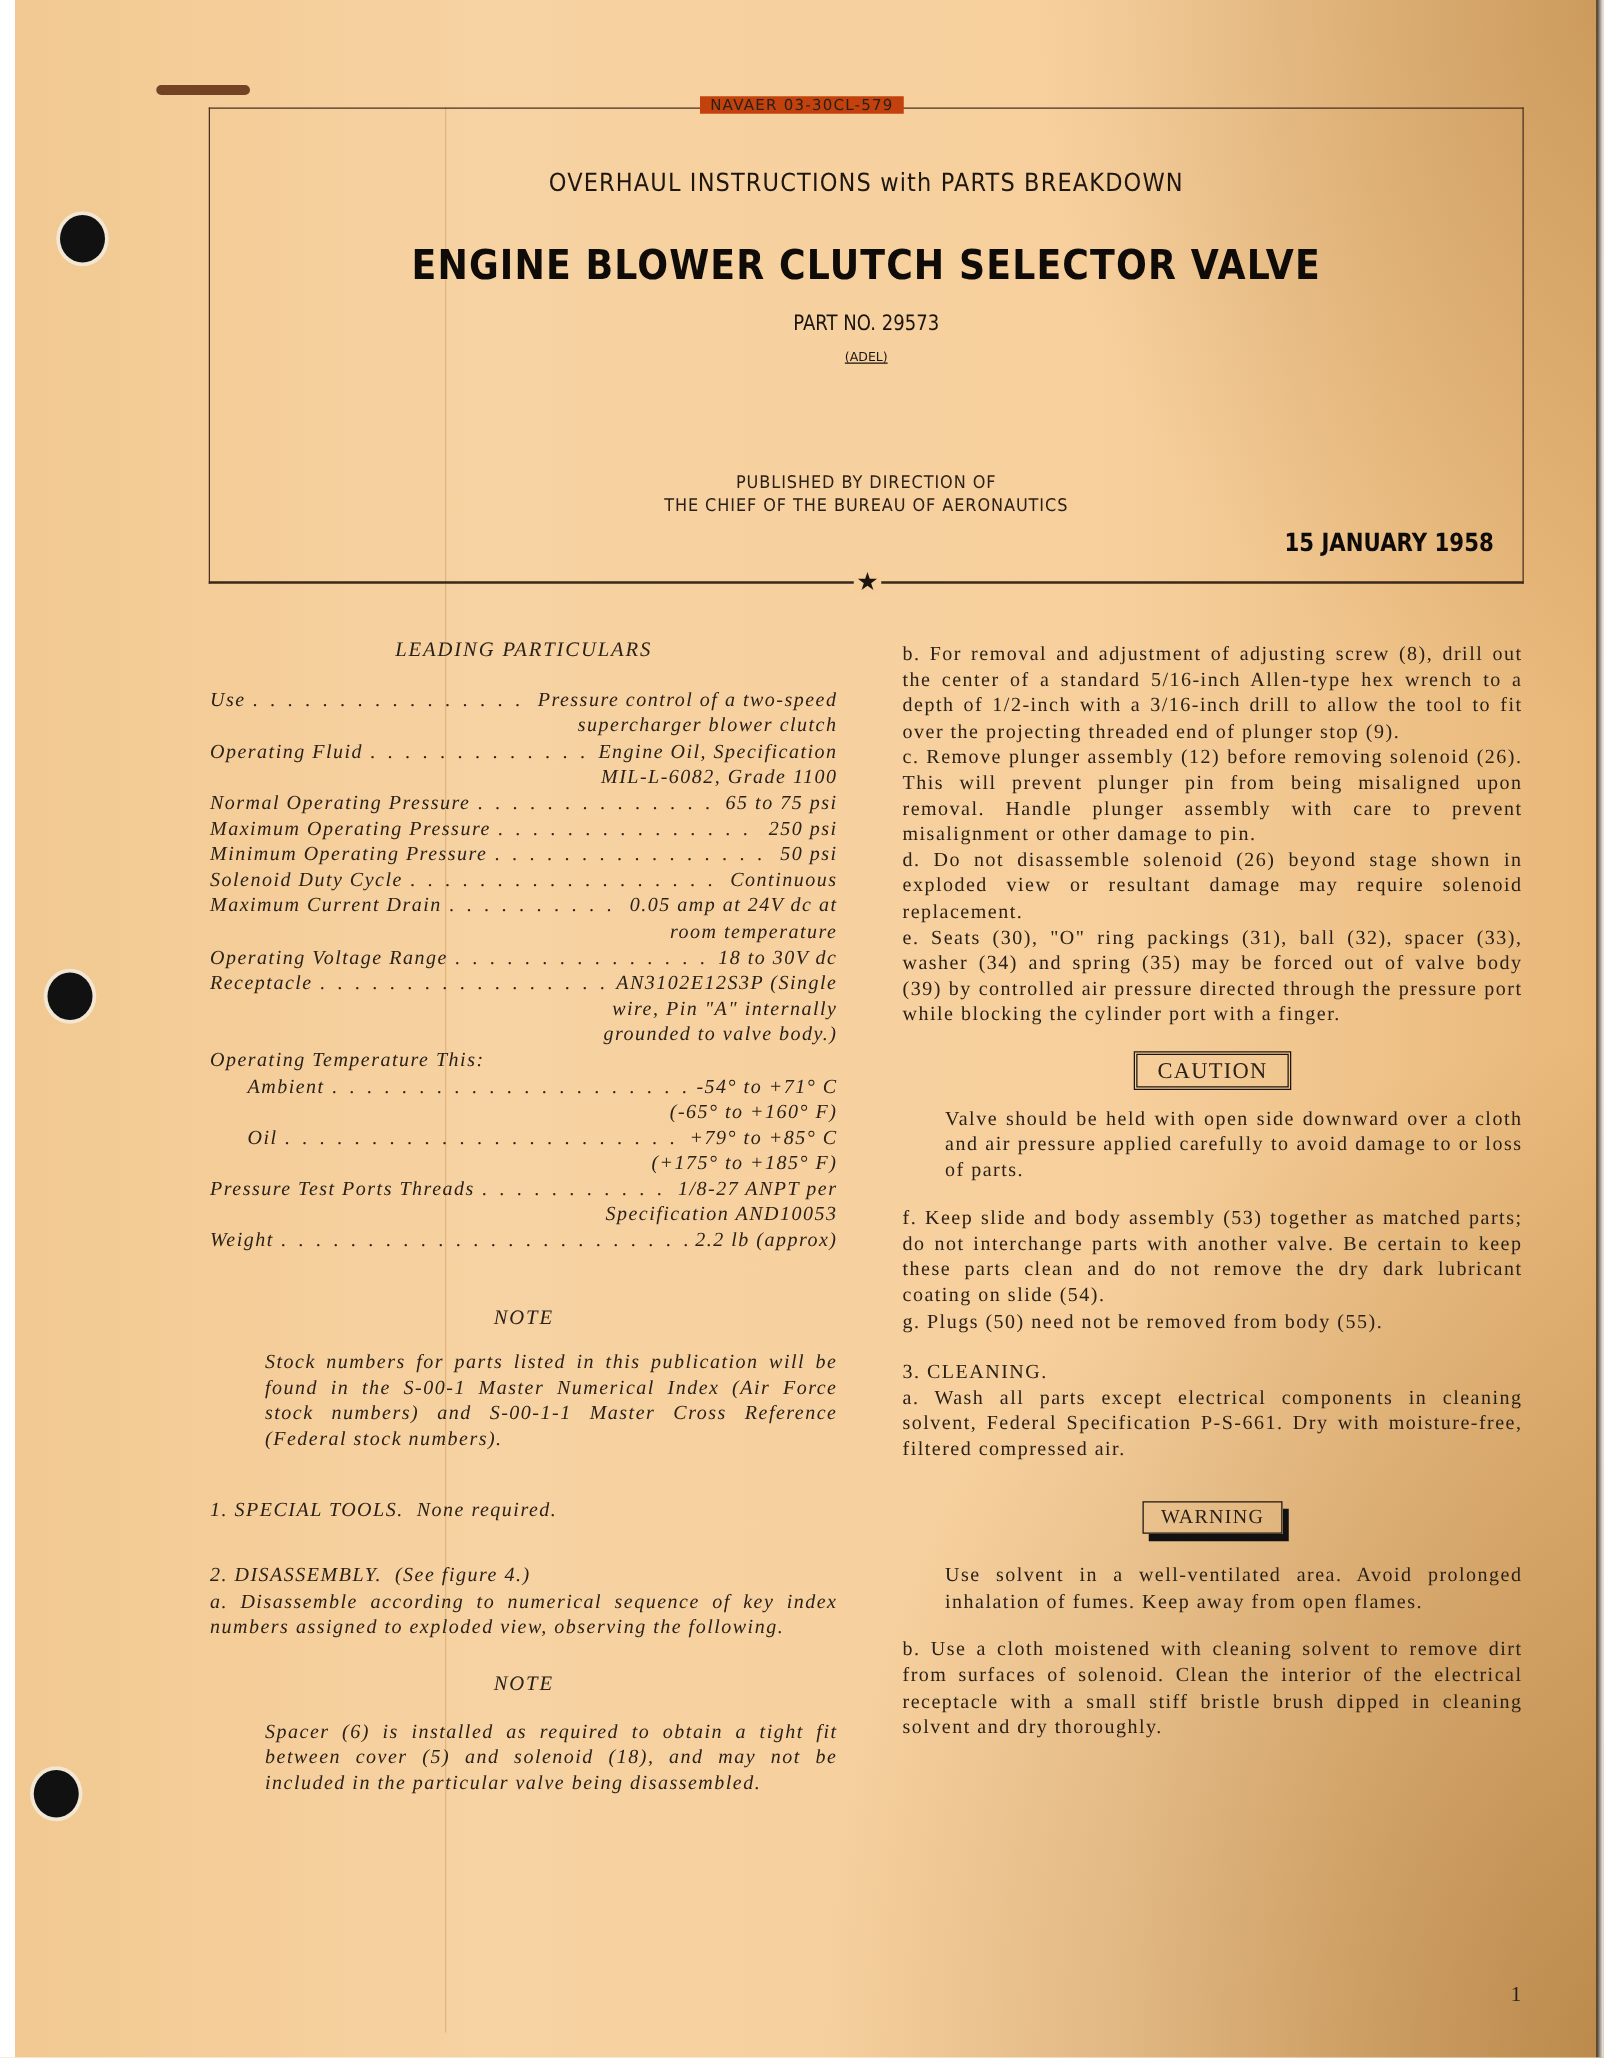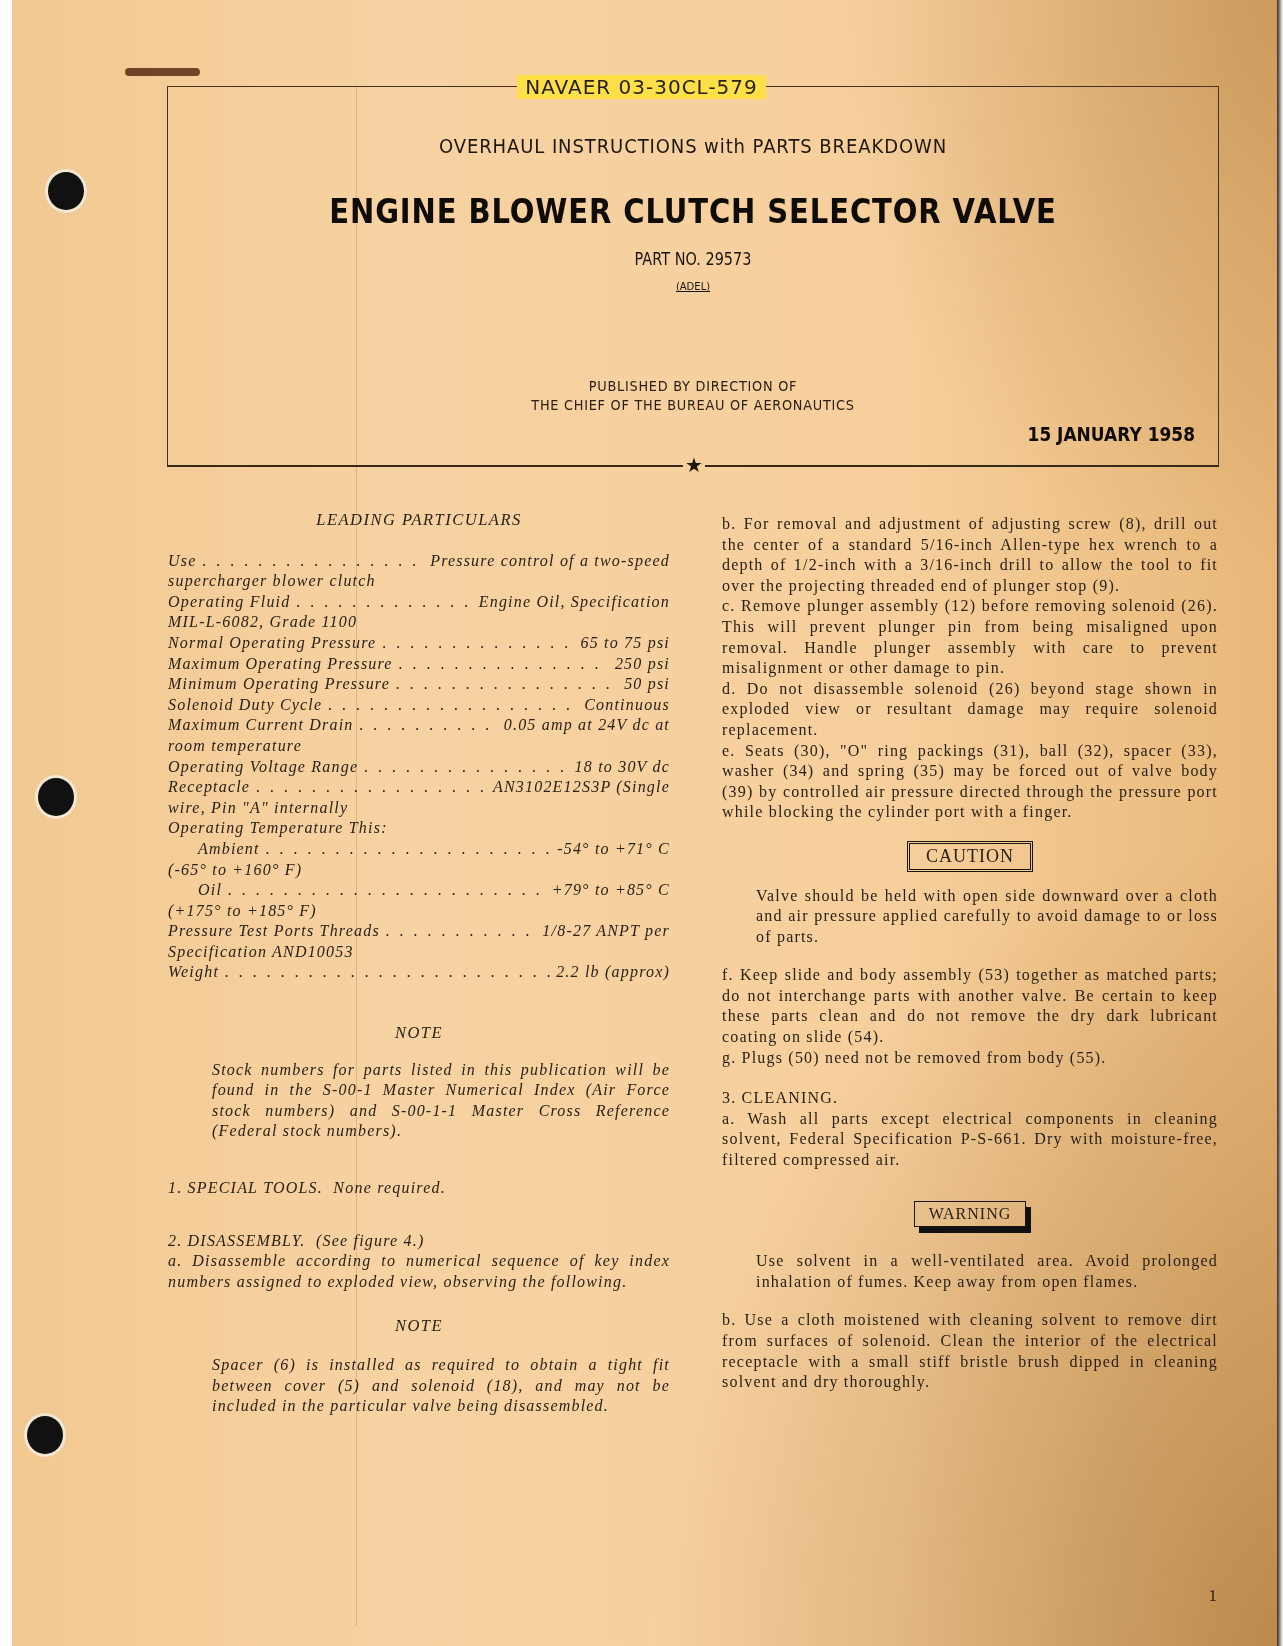--- a/index.html
+++ b/index.html
@@ -10,37 +10,37 @@
       linear-gradient(90deg,#f1c890 0%,#f7d2a2 30%,#f6cf9c 70%,#e8b778 100%);
     font-family:"Liberation Serif","DejaVu Serif",serif;color:#2a2118;}
   .edge-left{position:absolute;left:0;top:0;width:12px;height:1646px;background:#fff;}
   .edge-right{position:absolute;right:0;top:0;width:6px;height:1646px;background:linear-gradient(90deg,#3a2a18,#fff);}
   .hole{position:absolute;width:36px;height:38px;border-radius:50%;background:#111;box-shadow:0 0 0 3px #f3e6d2;}
   .rust{position:absolute;left:125px;top:68px;width:75px;height:8px;border-radius:4px;background:#5a2a10;opacity:.85;}
   .frame{position:absolute;left:167px;top:86px;width:1050px;height:380px;border-left:1.5px solid #4a3020;border-right:1.5px solid #4a3020;border-top:1.5px solid #4a3020;}
   .frame-bottom{position:absolute;left:167px;top:465px;width:1052px;height:2px;background:#3a2818;}
   .star{position:absolute;left:683px;top:455px;font-size:20px;line-height:20px;color:#1c150e;background:#f6cf9c;padding:0 2px;font-family:"DejaVu Sans",sans-serif;}
   .docnum{position:absolute;top:75px;left:0;width:1283px;text-align:center;}
-  .docnum span{background:#fde047;padding:0 8px;font-family:"DejaVu Sans",sans-serif;font-size:20px;letter-spacing:1px;color:#2a2018;}
+  .docnum span{background:#c2410c;padding:0 8px;font-family:"DejaVu Sans",sans-serif;font-size:12px;letter-spacing:1px;color:#2a2018;}
   .ctr{position:absolute;left:167px;width:1052px;text-align:center;}
   .overhaul{top:134px;font-family:"DejaVu Sans",sans-serif;font-size:20px;letter-spacing:1px;color:#1d1710;transform:scaleX(.9);}
   .title{top:192px;font-family:"DejaVu Sans",sans-serif;font-weight:bold;font-size:33px;letter-spacing:1px;color:#0e0b08;transform:scaleX(.88);}
   .partno{top:249px;font-family:"DejaVu Sans",sans-serif;font-size:17px;color:#1a140e;transform:scaleX(.85);}
   .mfr{top:281px;font-family:"DejaVu Sans",sans-serif;font-size:10px;color:#1a140e;text-decoration:underline;}
   .published{top:377px;font-family:"DejaVu Sans",sans-serif;font-size:14px;line-height:19px;letter-spacing:.8px;color:#2a2018;transform:scaleX(.92);}
   .date{position:absolute;top:422px;right:88px;font-family:"DejaVu Sans",sans-serif;font-weight:bold;font-size:20px;color:#0e0b08;transform:scaleX(.85);transform-origin:right;}
   .col{position:absolute;font-size:16px;letter-spacing:1.2px;line-height:20.6px;}
   .left{left:168px;width:502px;top:510px;font-style:italic;}
   .right{left:722px;width:496px;top:514px;}
   .heading-c{text-align:center;font-size:16.5px;letter-spacing:1.5px;}
   .spec{display:flex;justify-content:space-between;}
   .spec .lbl{white-space:nowrap;}
   .spec .val{text-align:right;white-space:nowrap;}
   .spec .dots{flex:1;overflow:hidden;white-space:nowrap;margin:0 6px;letter-spacing:3px;}
-  .cont{text-align:left;}
+  .cont{text-align:right;}
   .indent{padding-left:30px;}
   .note-body{padding-left:44px;text-align:justify;}
   .para{text-align:justify;}
   .caution-box{display:inline-block;border:3px double #1c150e;padding:2px 16px;font-size:18px;letter-spacing:1px;}
   .warning-box{display:inline-block;border:1.5px solid #1c150e;padding:2px 14px;font-size:16px;letter-spacing:1px;box-shadow:5px 6px 0 #111;}
   .boxed-body{padding-left:34px;}
   .pgnum{position:absolute;right:66px;top:1586px;font-size:17px;}
   .fold{position:absolute;left:356px;top:86px;width:1px;height:1540px;background:rgba(180,130,70,.35);}
 </style>
 </head>
@@ -115,20 +115,21 @@
         <span class="lbl">Operating Voltage Range</span>
         <span class="dots">. . . . . . . . . . . . . . . . . . . . . . . . . . . . . . . . . . . . . . . . . . . . . . . . . . . . . . . . . . . . </span>
         <span class="val">18 to 30V dc</span>
       </div>
       <div class="spec">
         <span class="lbl">Receptacle</span>
         <span class="dots">. . . . . . . . . . . . . . . . . . . . . . . . . . . . . . . . . . . . . . . . . . . . . . . . . . . . . . . . . . . . </span>
         <span class="val">AN3102E12S3P (Single</span>
       </div>
       <div class="cont">wire, Pin "A" internally</div>
+      <div class="cont">grounded to valve body.)</div>
       <div>Operating Temperature This:</div>
       <div class="spec indent">
         <span class="lbl">Ambient</span>
         <span class="dots">. . . . . . . . . . . . . . . . . . . . . . . . . . . . . . . . . . . . . . . . . . . . . . . . . . . . . . . . . . . . </span>
         <span class="val">-54° to +71° C</span>
       </div>
       <div class="cont">(-65° to +160° F)</div>
       <div class="spec indent">
         <span class="lbl">Oil</span>
         <span class="dots">. . . . . . . . . . . . . . . . . . . . . . . . . . . . . . . . . . . . . . . . . . . . . . . . . . . . . . . . . . . . </span>

